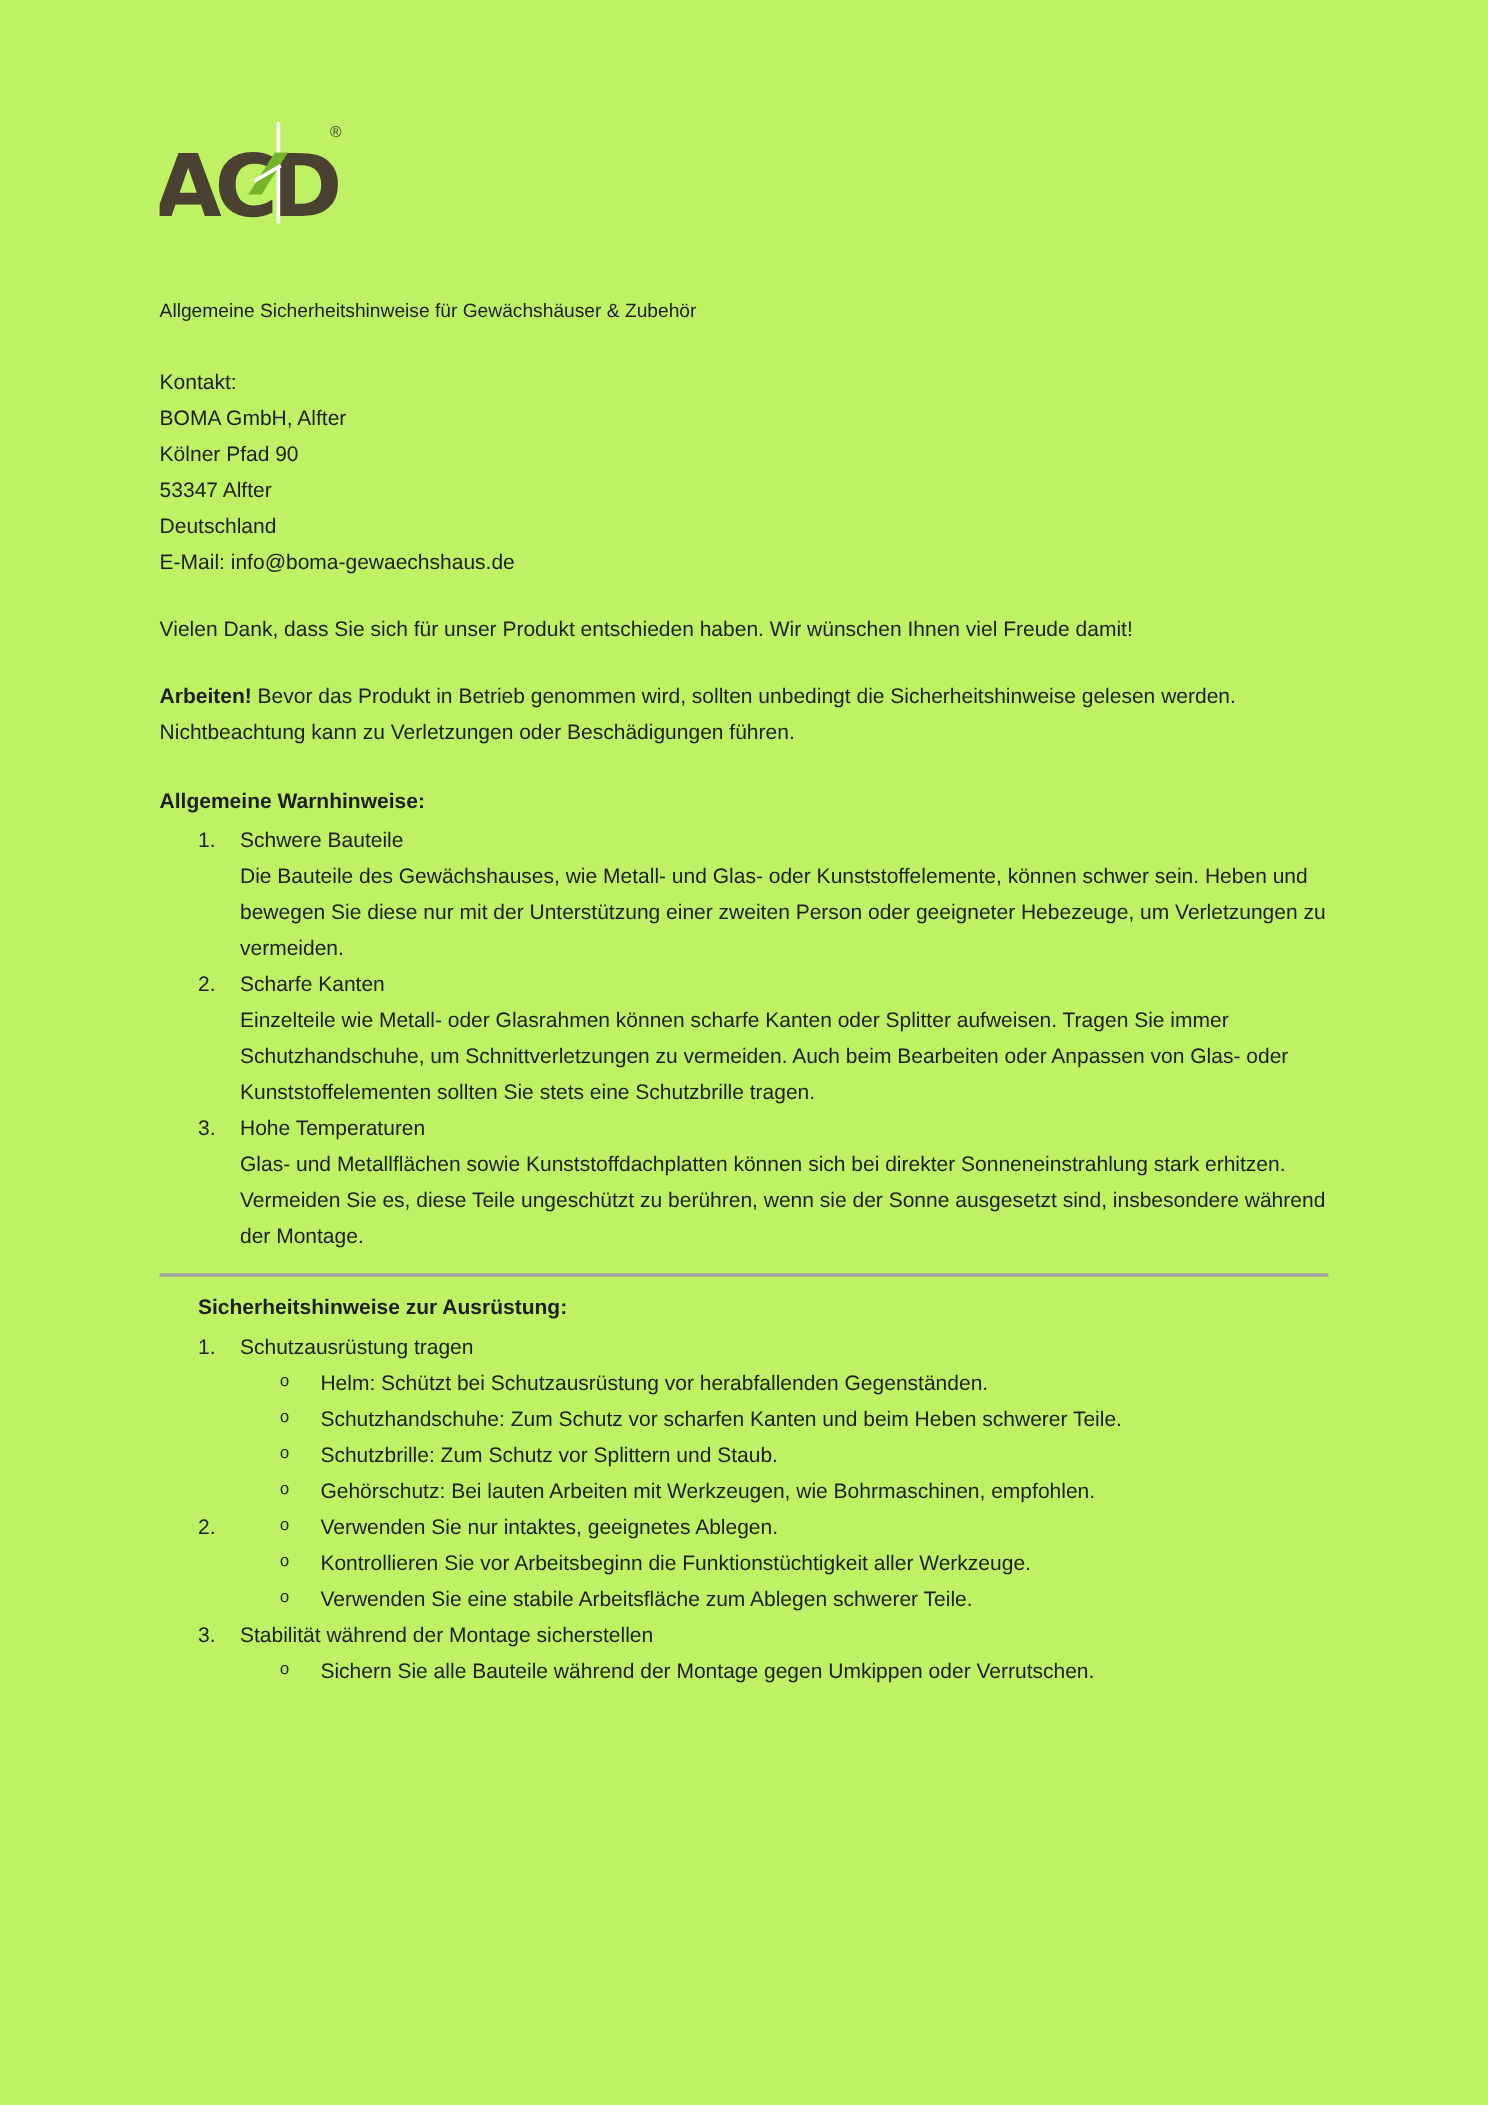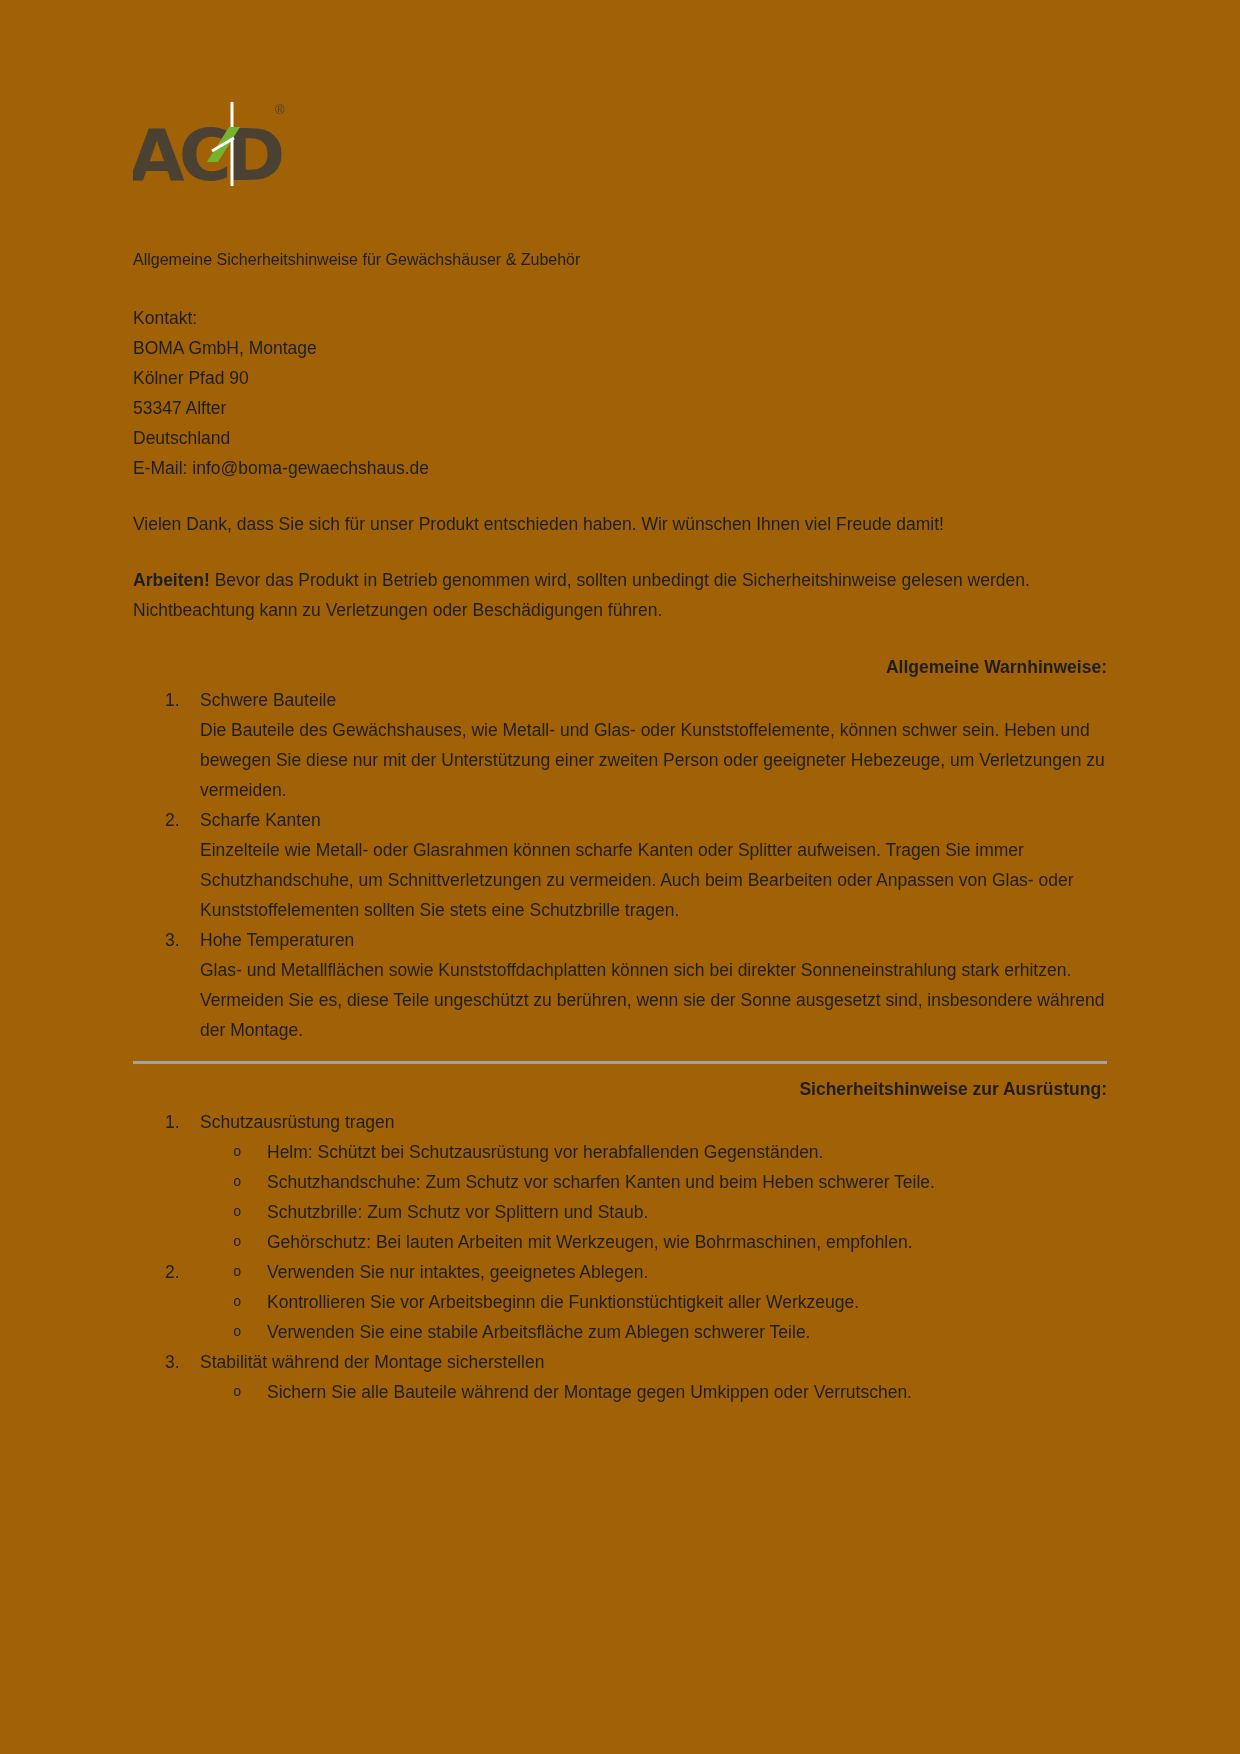--- a/index.html
+++ b/index.html
@@ -5,21 +5,21 @@
   html, body {
     margin: 0;
     padding: 0;
     background: #ffffff;
   }
   .page {
     position: relative;
     width: 1240px;
     min-height: 1754px;
     margin: 0 auto;
-    background: #a16207;
+    background: #bef264;
     box-sizing: border-box;
     padding: 100px 133px 60px 133px;
     font-family: "Liberation Sans", "DejaVu Sans", sans-serif;
     color: #1e1e1e;
     font-size: 17.5px;
     line-height: 30px;
   }
   .logo-wrap {
     height: 85px;
     margin-bottom: 60px;
@@ -35,21 +35,20 @@
     line-height: 30px;
   }
   p.para {
     margin: 26px 0 0 0;
   }
   h2.sec-heading {
     font-size: 17.5px;
     line-height: 30px;
     font-weight: bold;
     margin: 27px 0 3px 0;
-    text-align: right;
   }
   .numlist { margin: 0; }
   .oli {
     display: flex;
     align-items: flex-start;
   }
   .oli .num {
     width: 35px;
     flex: 0 0 35px;
     margin-left: 32px;
@@ -89,21 +88,21 @@
       <path d="M74 62 L96 27 L107 27 L85 62 Z" fill="#74b42c"></path>
       <line x1="79" y1="51" x2="101" y2="38" stroke="#ffffff" stroke-width="3"></line>
       <text x="142" y="14" font-size="13" fill="#4b4132">®</text>
     </svg>
   </div>
 
   <h1 class="doc-title">Allgemeine Sicherheitshinweise für Gewächshäuser &amp; Zubehör</h1>
 
   <section class="contact">
     <div>Kontakt:</div>
-    <div>BOMA GmbH, Montage</div>
+    <div>BOMA GmbH, Alfter</div>
     <div>Kölner Pfad 90</div>
     <div>53347 Alfter</div>
     <div>Deutschland</div>
     <div>E-Mail: info@boma-gewaechshaus.de</div>
   </section>
 
   <p class="para">Vielen Dank, dass Sie sich für unser Produkt entschieden haben. Wir wünschen Ihnen viel Freude damit!</p>
 
   <p class="para"><strong class="lead">Arbeiten!</strong><span> Bevor das Produkt in Betrieb genommen wird, sollten unbedingt die Sicherheitshinweise gelesen werden. Nichtbeachtung kann zu Verletzungen oder Beschädigungen führen.</span></p>
 

